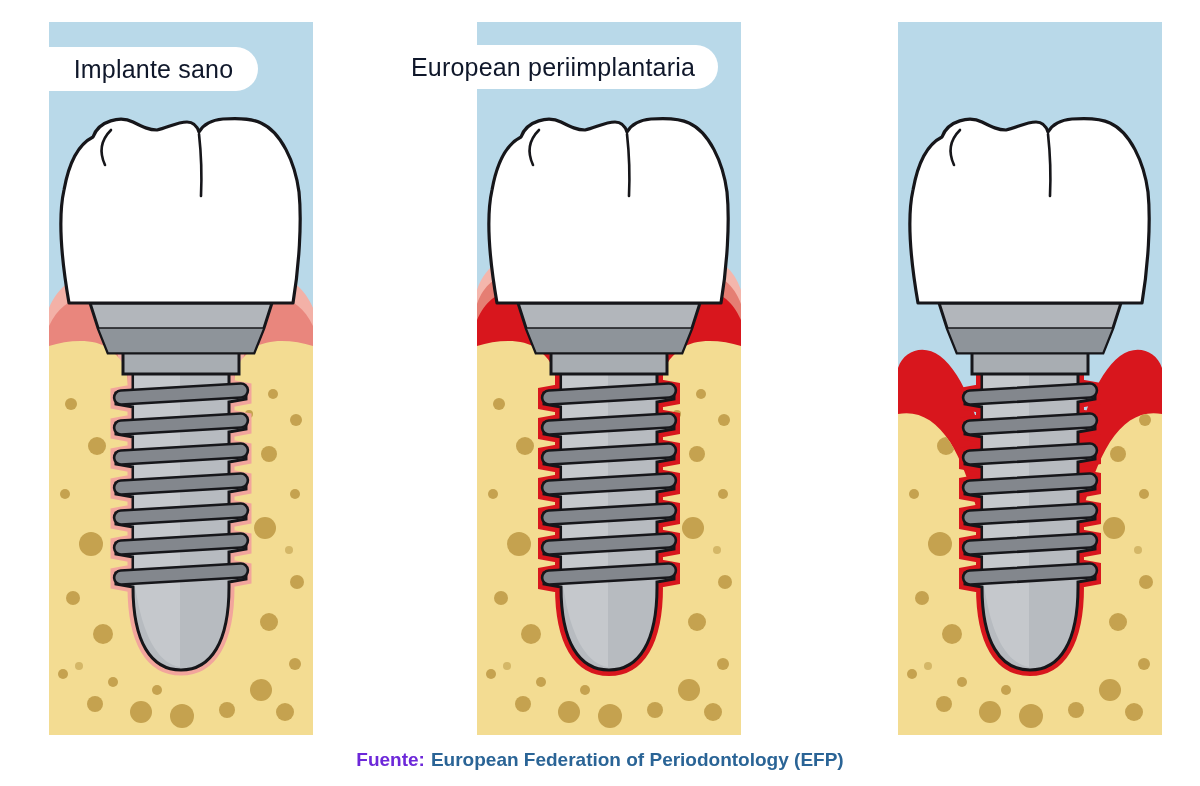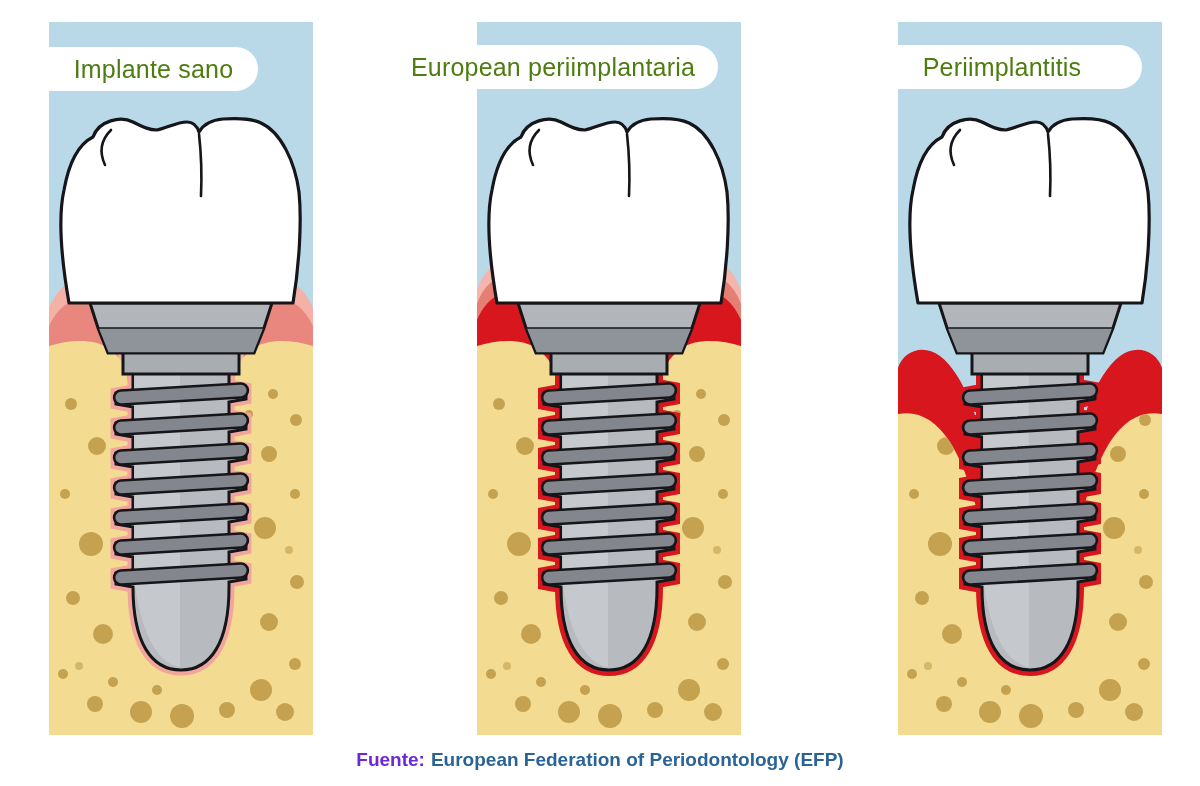--- a/index.html
+++ b/index.html
@@ -5,21 +5,21 @@
   html,body{margin:0;padding:0;background:#ffffff;}
   #stage{
     position:relative;width:1200px;height:786px;background:#ffffff;overflow:hidden;
     font-family:"Liberation Sans","DejaVu Sans",sans-serif;
   }
   #art{position:absolute;left:0;top:22px;width:1200px;height:713px;}
   .pill{
     position:absolute;height:44px;background:#ffffff;
     border-radius:0 22px 22px 0;
     display:flex;align-items:center;justify-content:center;
-    font-size:25px;font-weight:500;color:#4d7c0f;white-space:nowrap;
+    font-size:25px;font-weight:500;color:#0f172a;white-space:nowrap;
     letter-spacing:0.2px;
   }
   #pill-1{left:49px;top:47px;width:209px;}
   #pill-2{left:388px;top:45px;width:330px;}
   #pill-3{left:862px;top:45px;width:280px;}
   #footer{
     position:absolute;left:0;top:749px;width:1200px;text-align:center;
     font-size:19px;font-weight:600;
   }
   #footer .src-label{color:#6d28d9;margin-right:6px;}
@@ -149,21 +149,18 @@
       <use href="#implant"></use>
     </g>
   </svg>
 
   <div class="pill" id="pill-1">
     <span>Implante sano</span>
   </div>
   <div class="pill" id="pill-2">
     <span>European periimplantaria</span>
   </div>
-  <div class="pill" id="pill-3">
-    <span>Periimplantitis</span>
-  </div>
 
   <div id="footer">
     <span class="src-label">Fuente:</span><span class="src-text">European Federation of Periodontology (EFP)</span>
   </div>
 
 </div>
 
 </body></html>

